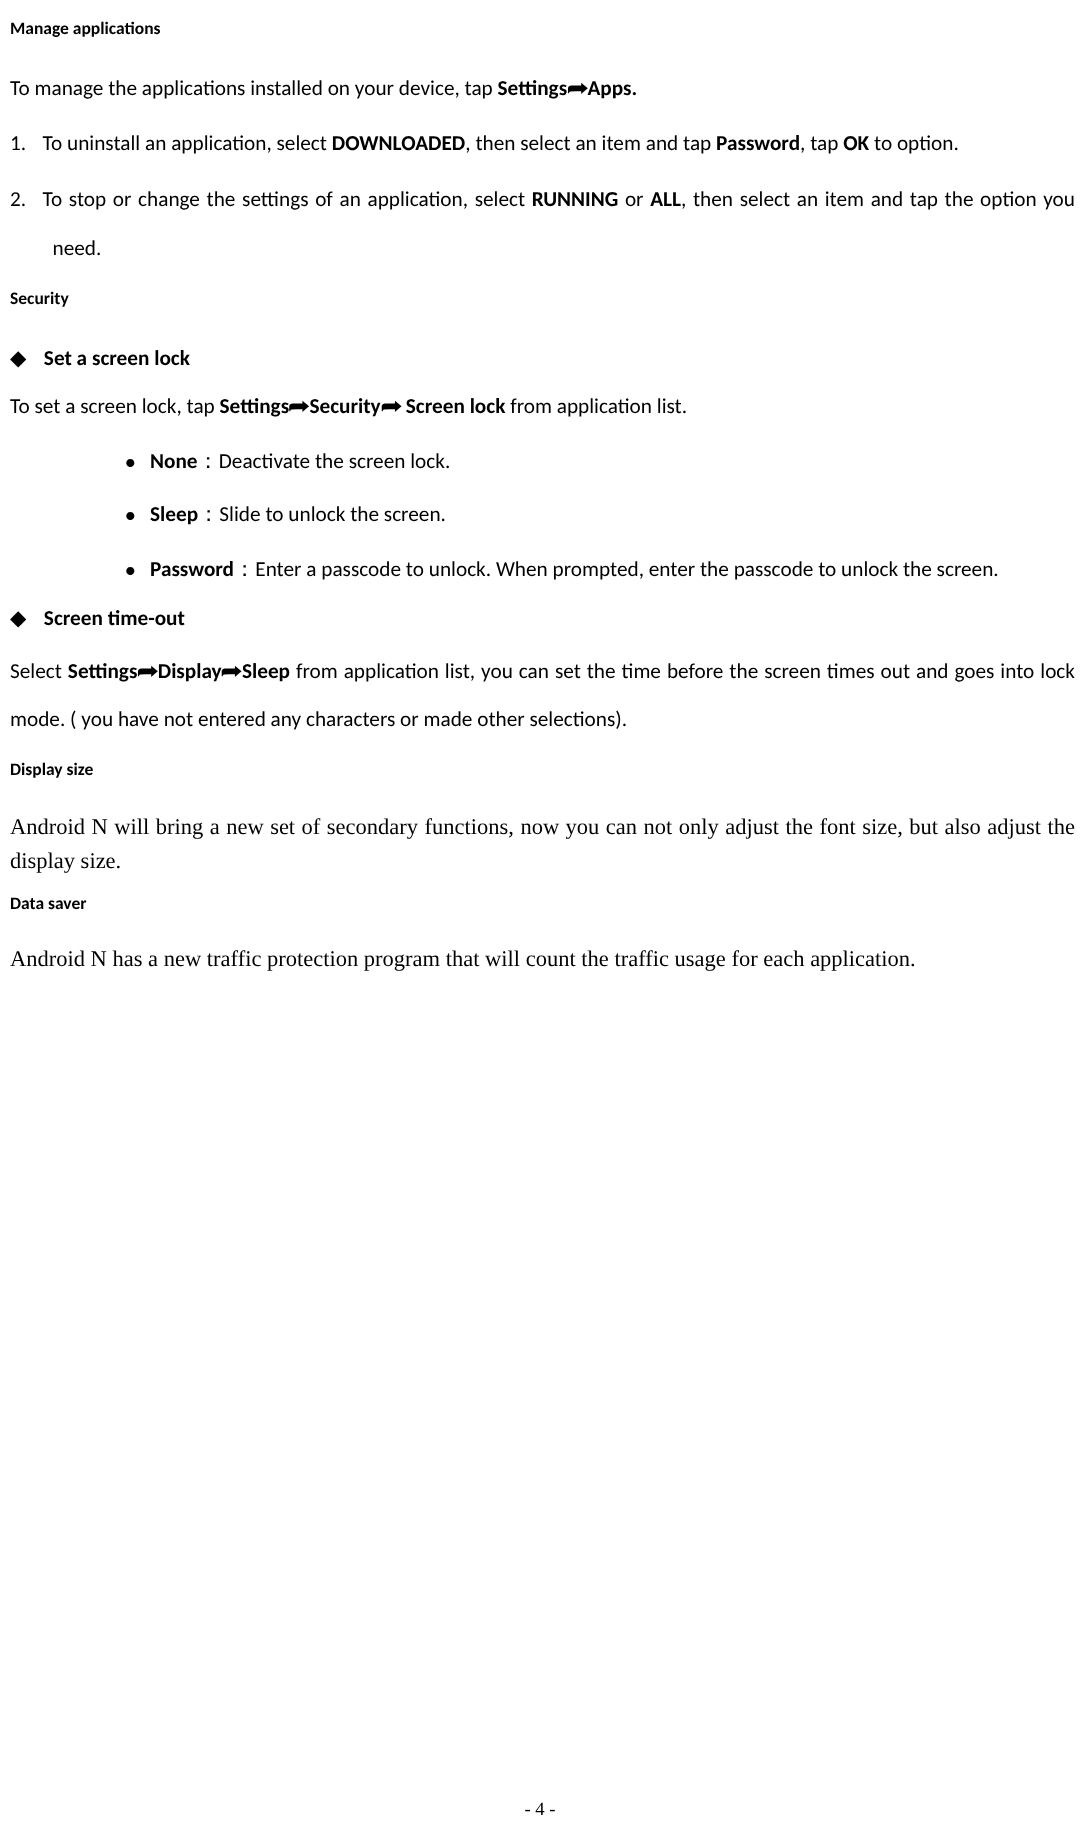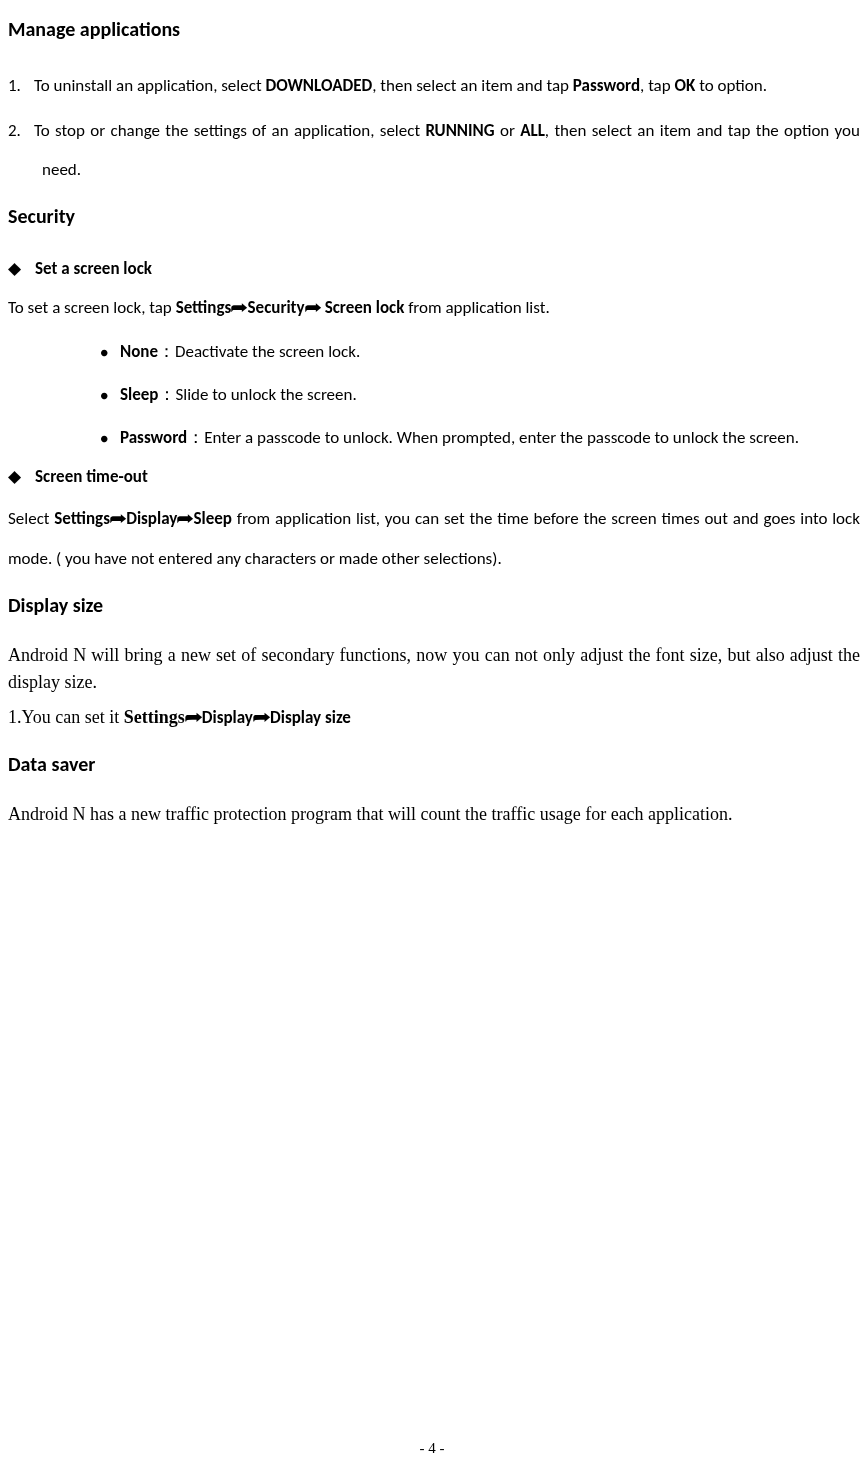--- a/index.html
+++ b/index.html
@@ -9,21 +9,21 @@
       background: #fff;
       font-family: Calibri, Arial, sans-serif;
       font-size: 17px;
       color: #000;
       padding: 10px 0 0 0;
       position: relative;
       line-height: 1.9;
     }
     .content { padding: 0 4px; }
     h2.section-title {
-      font-size: 20px;
+      font-size: 14px;
       font-weight: bold;
       margin-top: 8px;
       margin-bottom: 18px;
       padding-left: 4px;
     }
     h2.section-title.first { margin-top: 0; }
     p.body-para {
       margin-bottom: 8px;
       padding-left: 4px;
       text-align: justify;
@@ -90,20 +90,23 @@
     b { font-weight: bold; }
     .para-block { padding-left:4px; text-align:justify; line-height:2.3; margin-bottom:6px;}
   </style>
 </head>
 <body>
 
 <div class="content">
 
   <h2 class="section-title first">Manage applications</h2>
 
+  <p class="body-para">
+    <span>To manage the applications installed on your device, tap </span><b>Settings</b><span class="arrow">➦</span><b>Apps.</b>
+  </p>
 
   <ol class="numbered">
     <li><span class="num">1.</span><span>To uninstall an application, select </span><b>DOWNLOADED</b><span>, then select an item and tap </span><b>Password</b><span>, tap </span><b>OK</b><span> to option.</span></li>
     <li><span class="num">2.</span><span>To stop or change the settings of an application, select </span><b>RUNNING</b><span> or </span><b>ALL</b><span>, then select an item and tap the option you need.</span></li>
   </ol>
 
   <h2 class="section-title">Security</h2>
 
 
   <div class="diamond-row">
@@ -126,23 +129,20 @@
     <span class="dtext">Screen time-out</span>
   </div>
 
   <p class="para-block">
     <span>Select </span><b>Settings</b><span class="arrow">➦</span><b>Display</b><span class="arrow">➦</span><b>Sleep</b><span> from application list, you can set the time before the screen times out and goes into lock mode. ( you have not entered any characters or made other selections).</span>
   </p>
 
   <h2 class="section-title">Display size</h2>
 
   <p class="body-para serif justify">Android N will bring a new set of secondary functions, now you can not only adjust the font size, but also adjust the display size.</p>
-  <p class="body-para serif" style="text-align:left; margin-bottom:14px;">
-    <span>1.You can set it </span><b>Settings</b><span class="arrow">➦</span><b style="font-family:Calibri,Arial,sans-serif; font-size:17px;">Display</b><span class="arrow">➦</span><b style="font-family:Calibri,Arial,sans-serif; font-size:17px;">Display size</b>
-  </p>
 
   <h2 class="section-title">Data saver</h2>
 
   <p class="body-para serif justify">Android N has a new traffic protection program that will count the traffic usage for each application.</p>
 
 </div>
 
 <div class="footer">- 4 -</div>
 
 </body></html>

